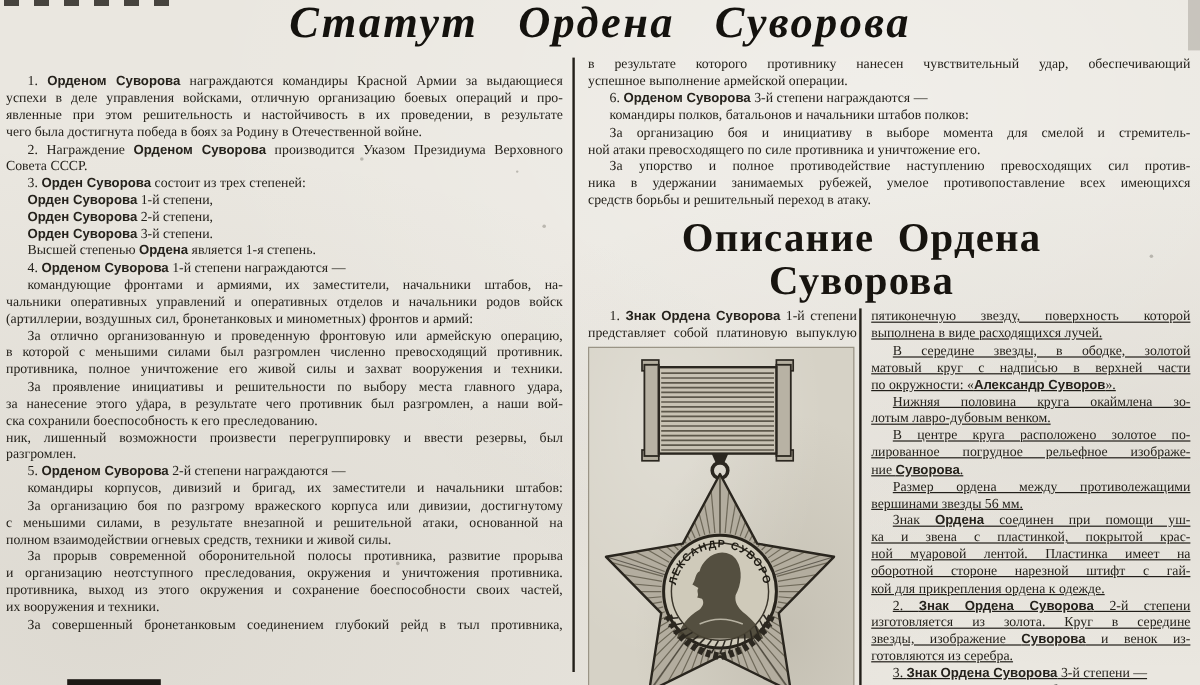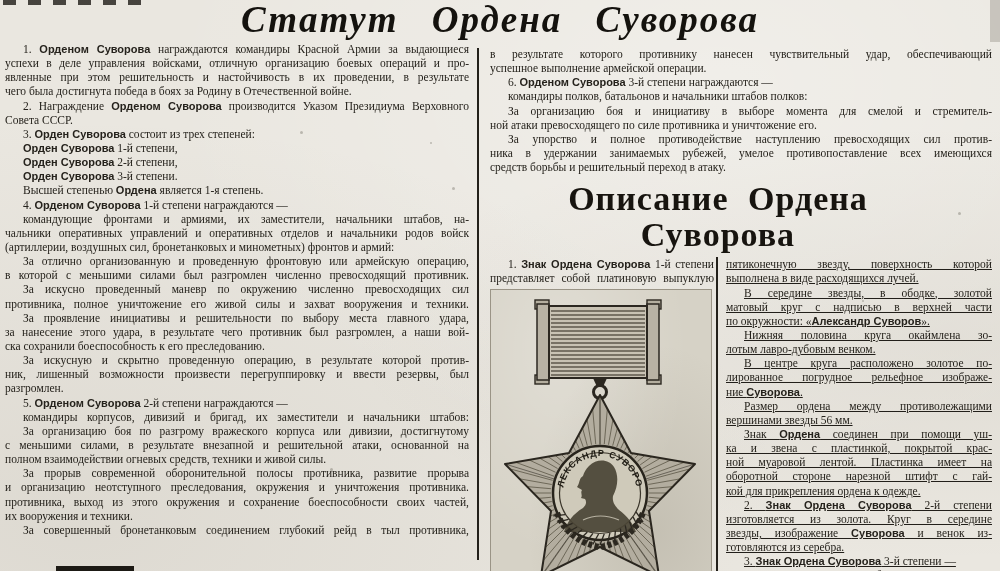--- a/index.html
+++ b/index.html
@@ -14,21 +14,21 @@
       #eae7e0;
   }
   
   .title{
     position:absolute;top:-4px;left:0;width:100%;margin:0;
     text-align:center;font-family:"Liberation Serif",serif;
     font-style:italic;font-weight:700;font-size:37px;line-height:48px;
     letter-spacing:2px;word-spacing:22px;color:#14120e;
   }
   
-  .col-left{position:absolute;left:5px;top:42px;width:464px;}
+  .col-left{position:absolute;left:5px;top:61px;width:464px;}
   .col-right{position:absolute;left:490px;top:47px;width:502px;}
   .vdiv{position:absolute;background:#23201a;}
   .vdiv.main{left:477px;top:48px;width:2px;height:512px;}
   
   .tline{height:14.15px;line-height:14.15px;font-size:11.5px;white-space:nowrap;color:#25221c;}
   .tline.just{white-space:normal;text-align:justify;text-align-last:justify;}
   .tline.ind{padding-left:18px;}
   .tline b{font-family:"Liberation Sans",sans-serif;font-weight:700;font-size:11px;}
   
   .desc-heading{
@@ -92,26 +92,24 @@
       <div class="tline ind"><b>Орден Суворова</b><span> 1-й степени,</span></div>
       <div class="tline ind"><b>Орден Суворова</b><span> 2-й степени,</span></div>
       <div class="tline ind"><b>Орден Суворова</b><span> 3-й степени.</span></div>
       <div class="tline ind"><span>Высшей степенью </span><b>Ордена</b><span> является 1-я степень.</span></div>
       <div class="tline ind"><span>4. </span><b>Орденом Суворова</b><span> 1-й степени награждаются —</span></div>
       <div class="tline just ind"><span>командующие фронтами и армиями, их заместители, начальники штабов, на-</span></div>
       <div class="tline just"><span>чальники оперативных управлений и оперативных отделов и начальники родов войск</span></div>
       <div class="tline"><span>(артиллерии, воздушных сил, бронетанковых и минометных) фронтов и армий:</span></div>
       <div class="tline just ind"><span>За отлично организованную и проведенную фронтовую или армейскую операцию,</span></div>
       <div class="tline just"><span>в которой с меньшими силами был разгромлен численно превосходящий противник.</span></div>
-      <div class="tline just ind"><span>За искусно проведенный маневр по окружению численно превосходящих сил</span></div>
       <div class="tline just"><span>противника, полное уничтожение его живой силы и захват вооружения и техники.</span></div>
       <div class="tline just ind"><span>За проявление инициативы и решительности по выбору места главного удара,</span></div>
       <div class="tline just"><span>за нанесение этого удара, в результате чего противник был разгромлен, а наши вой-</span></div>
       <div class="tline"><span>ска сохранили боеспособность к его преследованию.</span></div>
-      <div class="tline just ind"><span>За искусную и скрытно проведенную операцию, в результате которой против-</span></div>
       <div class="tline just"><span>ник, лишенный возможности произвести перегруппировку и ввести резервы, был</span></div>
       <div class="tline"><span>разгромлен.</span></div>
       <div class="tline ind"><span>5. </span><b>Орденом Суворова</b><span> 2-й степени награждаются —</span></div>
       <div class="tline just ind"><span>командиры корпусов, дивизий и бригад, их заместители и начальники штабов:</span></div>
       <div class="tline just ind"><span>За организацию боя по разгрому вражеского корпуса или дивизии, достигнутому</span></div>
       <div class="tline just"><span>с меньшими силами, в результате внезапной и решительной атаки, основанной на</span></div>
       <div class="tline"><span>полном взаимодействии огневых средств, техники и живой силы.</span></div>
       <div class="tline just ind"><span>За прорыв современной оборонительной полосы противника, развитие прорыва</span></div>
       <div class="tline just"><span>и организацию неотступного преследования, окружения и уничтожения противника.</span></div>
       <div class="tline just"><span>противника, выход из этого окружения и сохранение боеспособности своих частей,</span></div>

